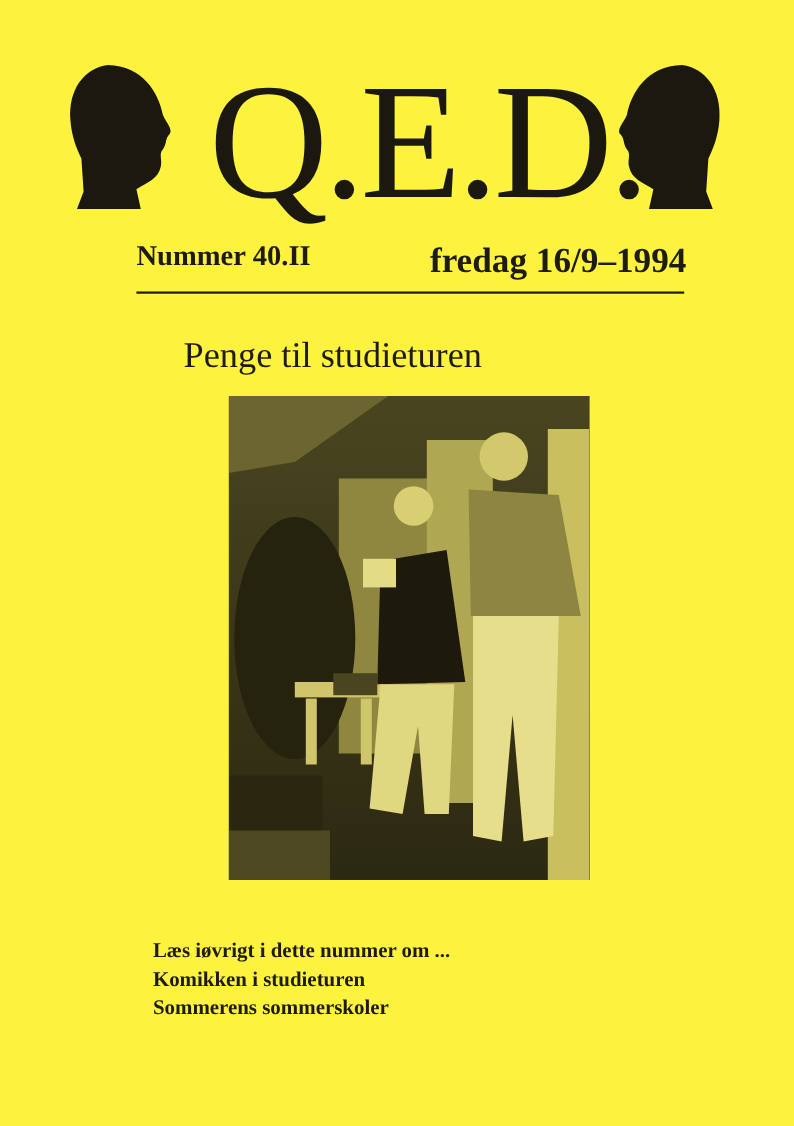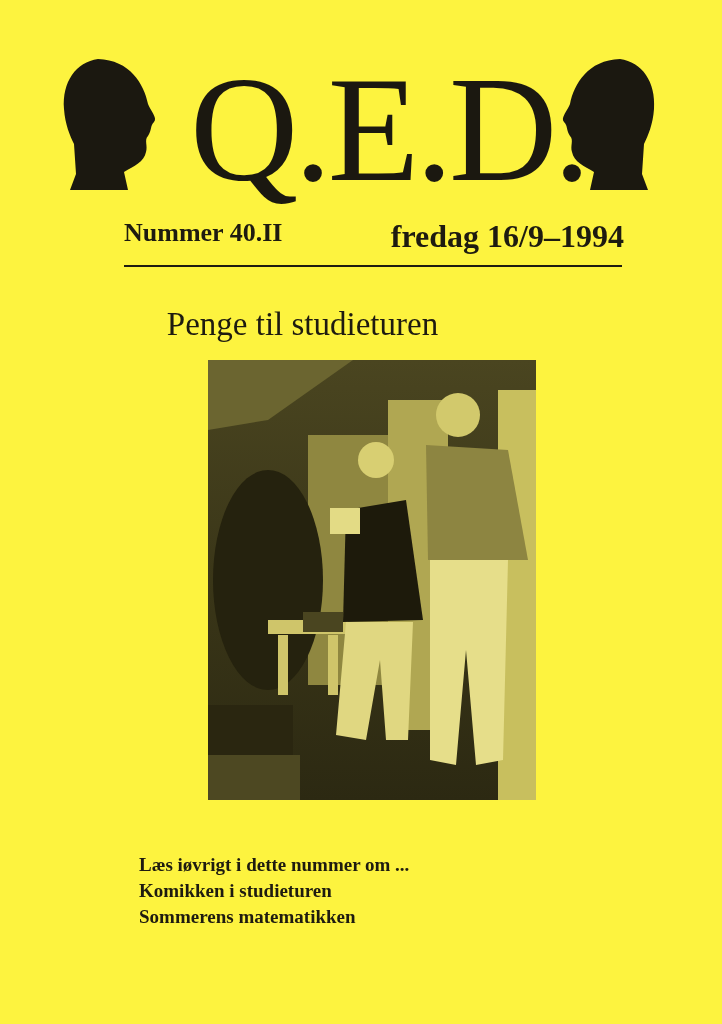--- a/index.html
+++ b/index.html
@@ -75,14 +75,14 @@
     <path d="M218 85 L300 90 L320 200 L220 200 Z" fill="#8d8541"></path>
     <path d="M222 200 L300 200 L295 400 L268 405 L258 290 L248 405 L222 400 Z" fill="#e6de8a"></path>
     <rect x="0" y="345" width="85" height="95" fill="#2a2610"></rect>
     <rect x="0" y="395" width="92" height="45" fill="#4d4822"></rect>
   </svg>
 </div>
 
 <div class="teaser">
   <div>Læs iøvrigt i dette nummer om ...</div>
   <div>Komikken i studieturen</div>
-  <div>Sommerens matematikken</div>
+  <div>Sommerens sommerskoler</div>
 </div>
 
 </body></html>

